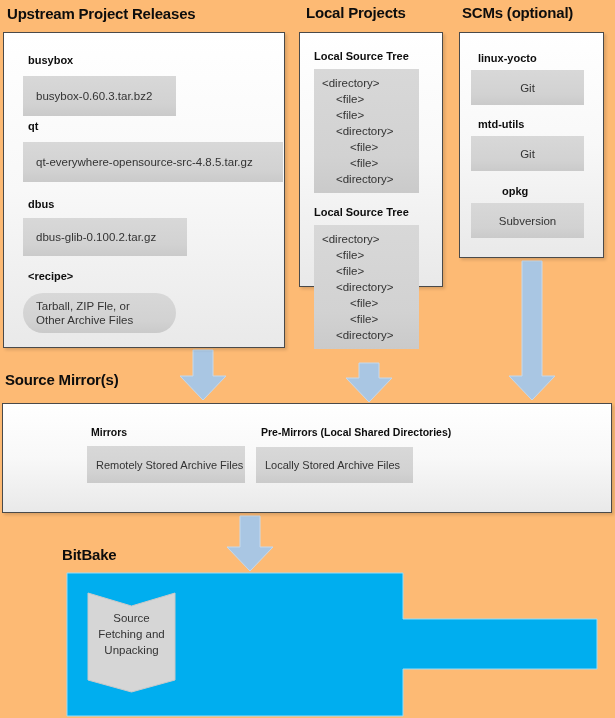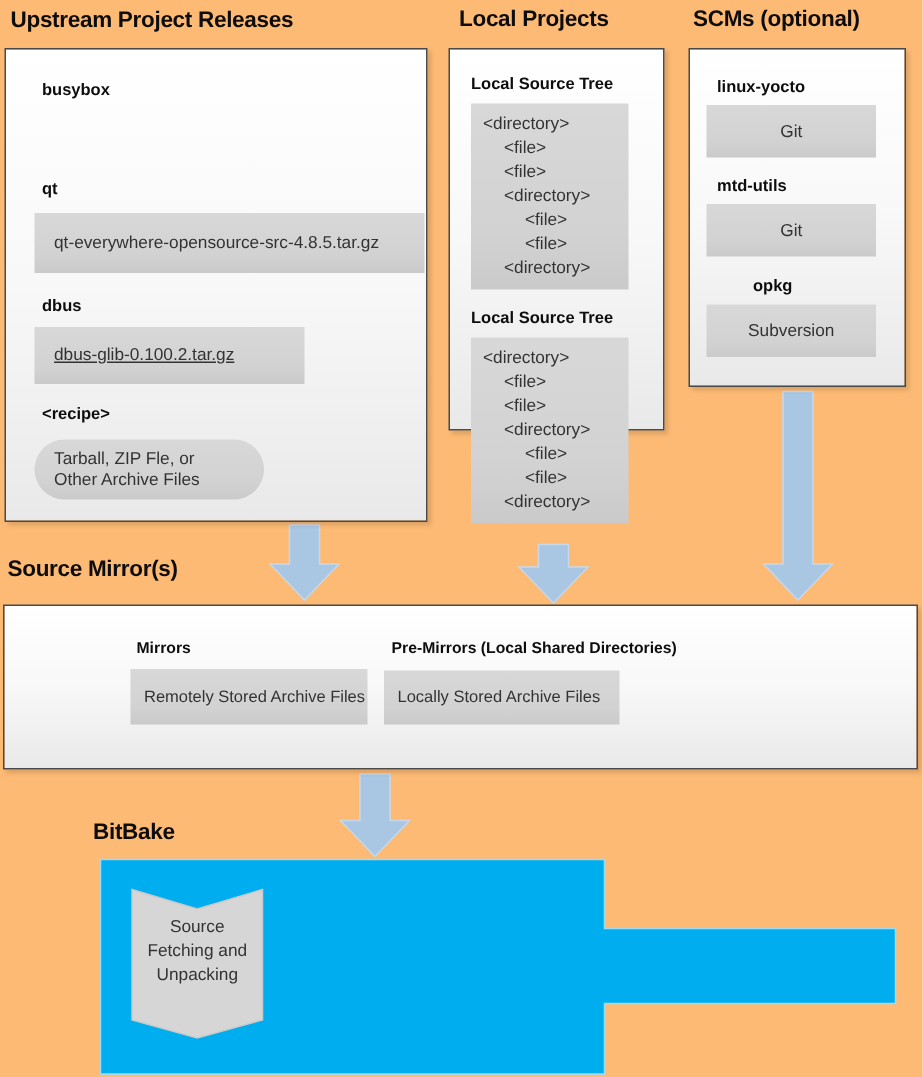--- a/index.html
+++ b/index.html
@@ -66,26 +66,27 @@
   </svg>
 
   <div class="title" style="left:7px; top:5px;">Upstream Project Releases</div>
   <div class="title" style="left:306px; top:4px;">Local Projects</div>
   <div class="title" style="left:462px; top:4px;">SCMs (optional)</div>
   <div class="title" style="left:5px; top:371px;">Source Mirror(s)</div>
   <div class="title" style="left:62px; top:546px;">BitBake</div>
 
   <div class="panel" style="left:3px; top:32px; width:282px; height:316px;">
     <div class="lbl" style="left:24px; top:21px;">busybox</div>
+    <div class="gbox left-text" style="left:19px; top:43px; width:153px; height:40px;">busybox-0.60.3.tar.bz2</div>
 
     <div class="lbl" style="left:24px; top:87px;">qt</div>
     <div class="gbox left-text" style="left:19px; top:109px; width:260px; height:40px;">qt-everywhere-opensource-src-4.8.5.tar.gz</div>
 
     <div class="lbl" style="left:24px; top:165px;">dbus</div>
-    <div class="gbox left-text" style="left:19px; top:185px; width:180px; height:38px;text-decoration:underline;">dbus-glib-0.100.2.tar.gz</div>
+    <div class="gbox left-text" style="left:19px; top:185px; width:164px; height:38px;">dbus-glib-0.100.2.tar.gz</div>
 
     <div class="lbl" style="left:24px; top:237px;">&lt;recipe&gt;</div>
     <div class="gbox left-text multiline" style="left:19px; top:260px; width:153px; height:40px;border-radius:20px;">Tarball, ZIP Fle, or
 Other Archive Files</div>
   </div>
 
   <div class="panel" style="left:299px; top:32px; width:144px; height:255px;">
     <div class="lbl" style="left:14px; top:17px;">Local Source Tree</div>
     <div class="tree" style="left:14px; top:36px; width:105px;">
       <div class="ind0">&lt;directory&gt;</div>

